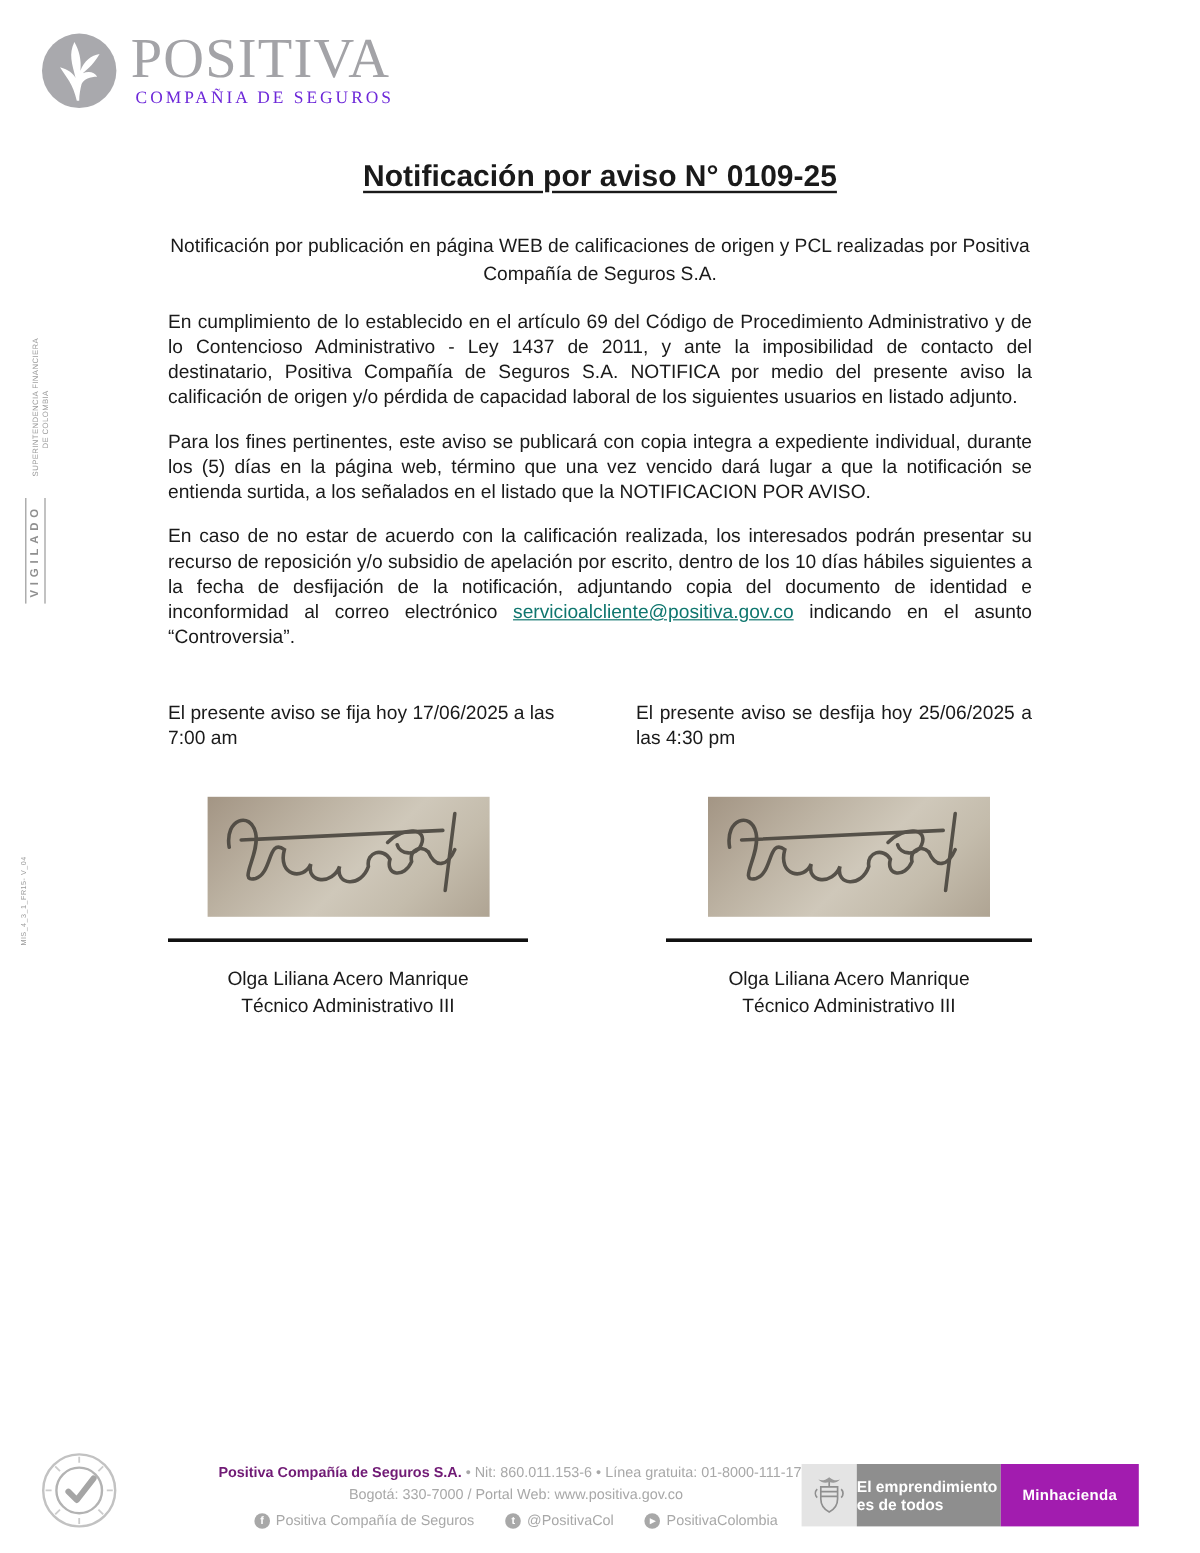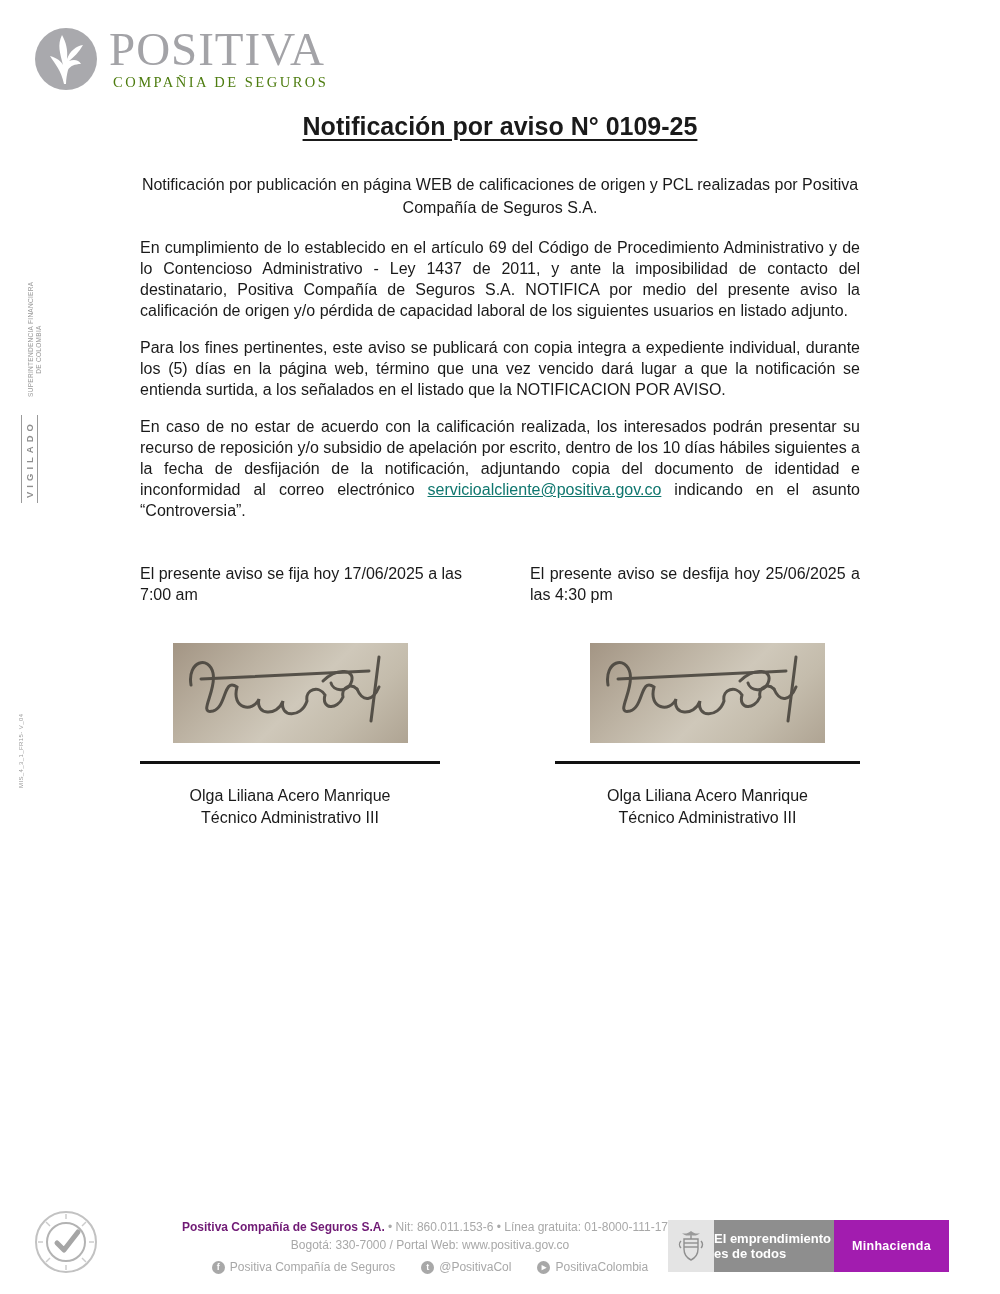--- a/index.html
+++ b/index.html
@@ -15,35 +15,35 @@
   
   .logo{position:absolute;left:33px;top:26px;display:flex;align-items:flex-start;}
   .logo-mark{width:66px;height:66px;flex:0 0 auto;}
   .logo-text{margin-left:10px;}
   .logo-brand{
     font-family:"Liberation Serif", serif;
     font-size:47px;line-height:46px;color:#a3a3a7;letter-spacing:1px;
   }
   .logo-tagline{
     font-family:"Liberation Serif", serif;
-    font-size:14.5px;color:#4d7c0f;letter-spacing:2.5px;margin-top:2px;margin-left:4px;
+    font-size:14.5px;color:#6d28d9;letter-spacing:2.5px;margin-top:2px;margin-left:4px;
   }
 
   
   .rot{position:absolute;transform:rotate(-90deg);transform-origin:0 0;white-space:nowrap;}
   .sf-block{left:27px;top:397px;font-size:6.5px;line-height:7.5px;color:#9a9a9a;text-align:center;width:95px;letter-spacing:.3px;}
   .vigilado{
     left:21px;top:503px;width:88px;text-align:center;
     font-size:9.5px;font-weight:bold;letter-spacing:4px;color:#8f8f8f;
     border-top:1px solid #9a9a9a;border-bottom:1px solid #9a9a9a;padding:2px 0;
   }
   .form-code{left:18px;top:788px;font-size:6px;color:#9a9a9a;letter-spacing:.4px;}
 
   
-  .content{position:absolute;left:140px;top:112px;width:720px;}
+  .content{position:absolute;left:140px;top:133px;width:720px;}
   .doc-title{
     text-align:center;font-size:25px;font-weight:bold;margin:0;
     text-decoration:underline;text-decoration-thickness:2px;text-underline-offset:4px;
   }
   .subtitle{text-align:center;font-size:16px;line-height:23px;margin-top:32px;}
   .para{font-size:16px;line-height:21px;text-align:justify;margin-top:0;}
   .para.p2{margin-top:18px;}
   a.email-link{color:#0f766e;text-decoration:underline;}
 
   .fija-row{display:flex;justify-content:space-between;margin-top:42px;}

